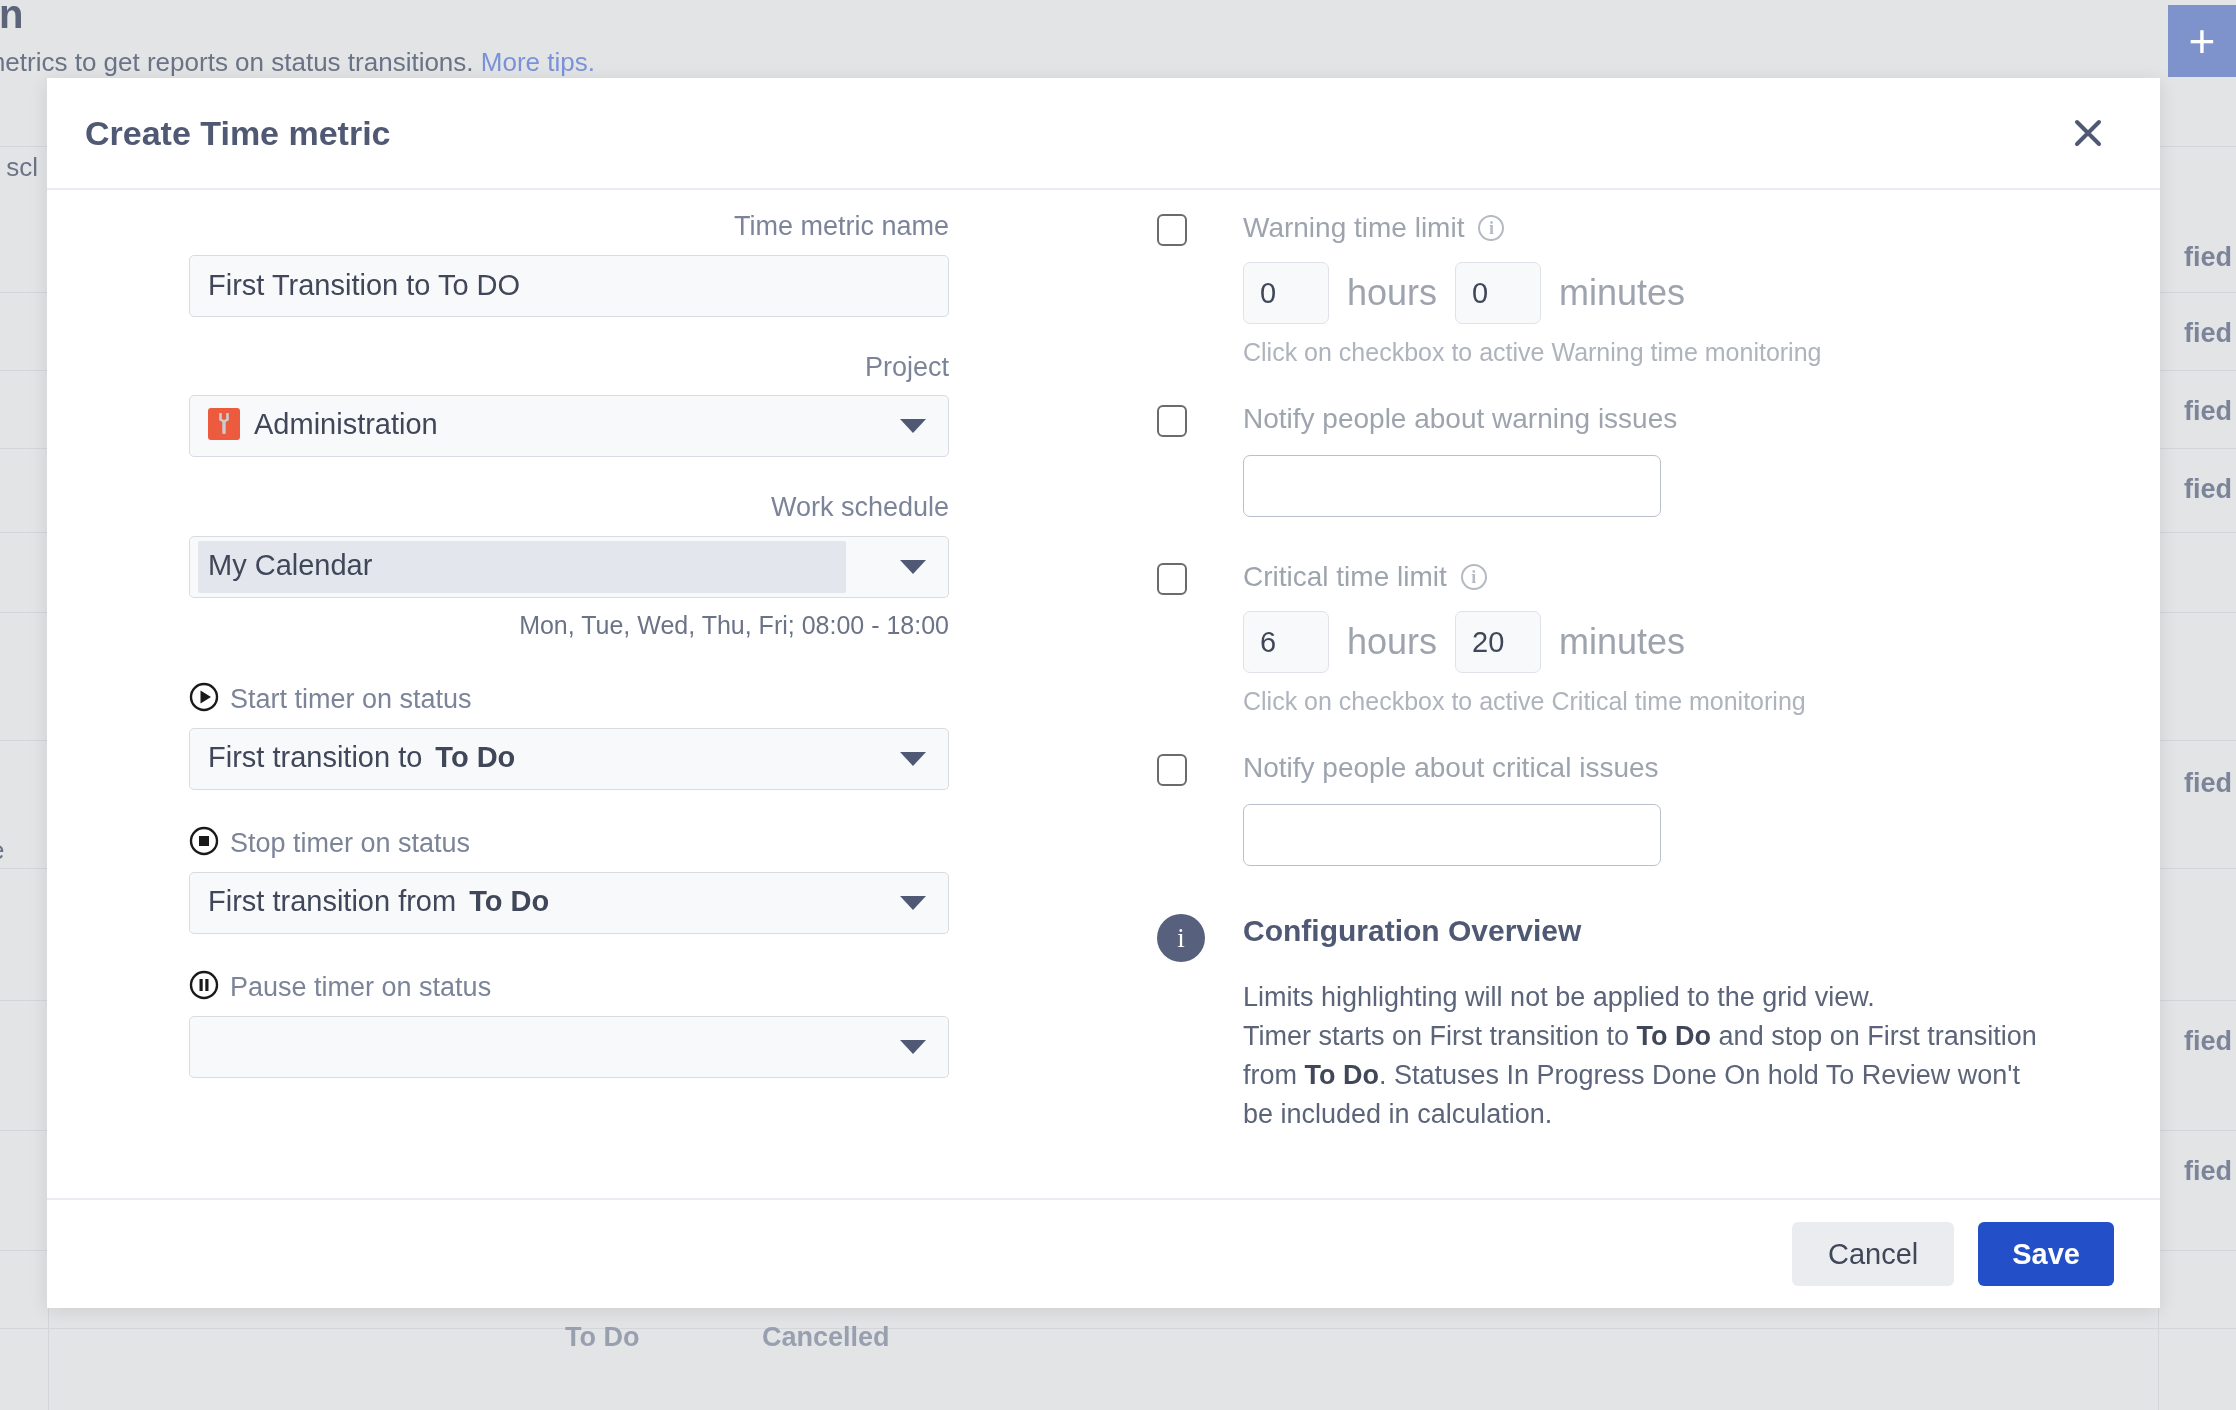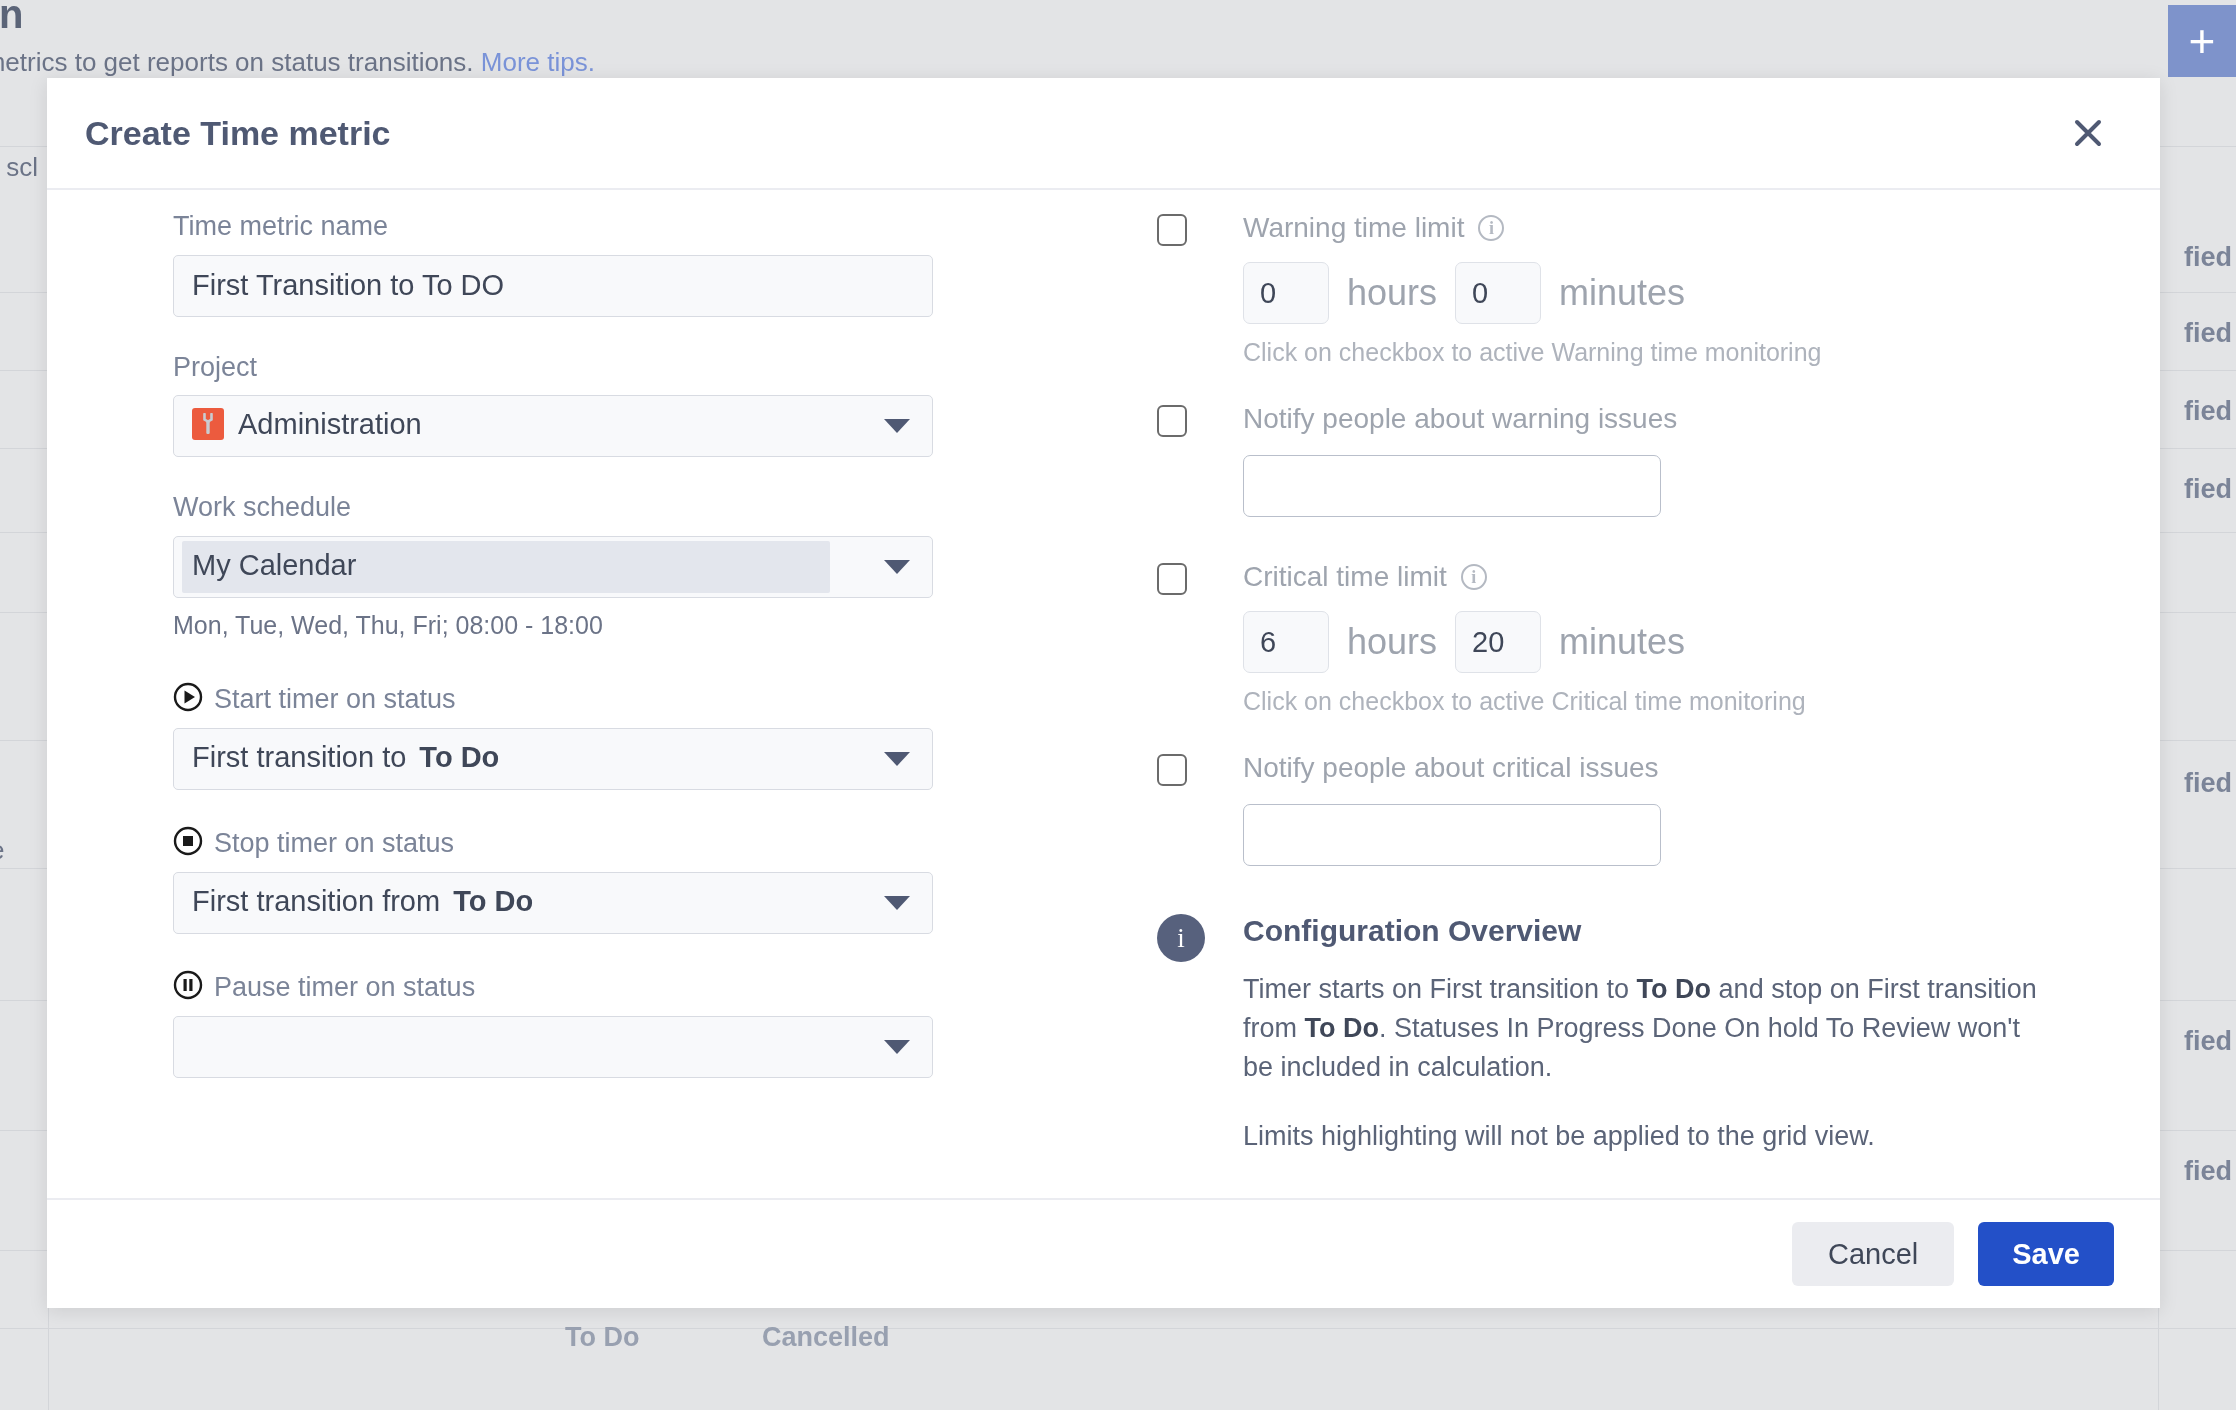--- a/index.html
+++ b/index.html
@@ -84,21 +84,21 @@
   .close-btn {
     position: absolute; right: 48px; top: 50%; transform: translateY(-50%);
     width: 48px; height: 48px; display: flex; align-items: center; justify-content: center;
     color: #4f5973;
   }
 
   .modal-body {
     flex: 1 1 auto; position: relative;
   }
 
-  .col-left  { position: absolute; left: 126px; top: 22px; width: 760px; }
+  .col-left  { position: absolute; left: 142px; top: 22px; width: 760px; text-align: right; }
   .col-right { position: absolute; left: 1110px; top: 22px; width: 900px; }
 
   .field-label {
     font-size: 27px; color: #7b8498; margin-bottom: 13px; line-height: 1.1;
   }
   .input-box {
     width: 760px; height: 62px;
     background: #f8f9fb; border: 1px solid #d8dbe2; border-radius: 5px;
     display: flex; align-items: center; padding: 0 18px;
     font-size: 29px; color: #3f4758;
@@ -399,22 +399,22 @@
           <span>Notify people about critical issues</span>
         </div>
         <div class="notify-input">
           <span></span>
         </div>
       </div>
 
       <div class="cfg-wrap">
         <span class="cfg-icon">i</span>
         <div class="cfg-title">Configuration Overview</div>
+        <div class="cfg-para cfg-para2">Limits highlighting will not be applied to the grid view.</div>
         <div class="cfg-para"><span>Timer starts on First transition to </span><span class="strong">To Do</span><span> and stop on First transition from </span><span class="strong">To Do</span><span>. Statuses In Progress Done On hold To Review won't be included in calculation.</span></div>
-        <div class="cfg-para cfg-para2">Limits highlighting will not be applied to the grid view.</div>
       </div>
     </div>
   </div>
 
   <div class="modal-footer">
     <button class="btn-cancel">Cancel</button>
     <button class="btn-save">Save</button>
   </div>
 </div>
 

